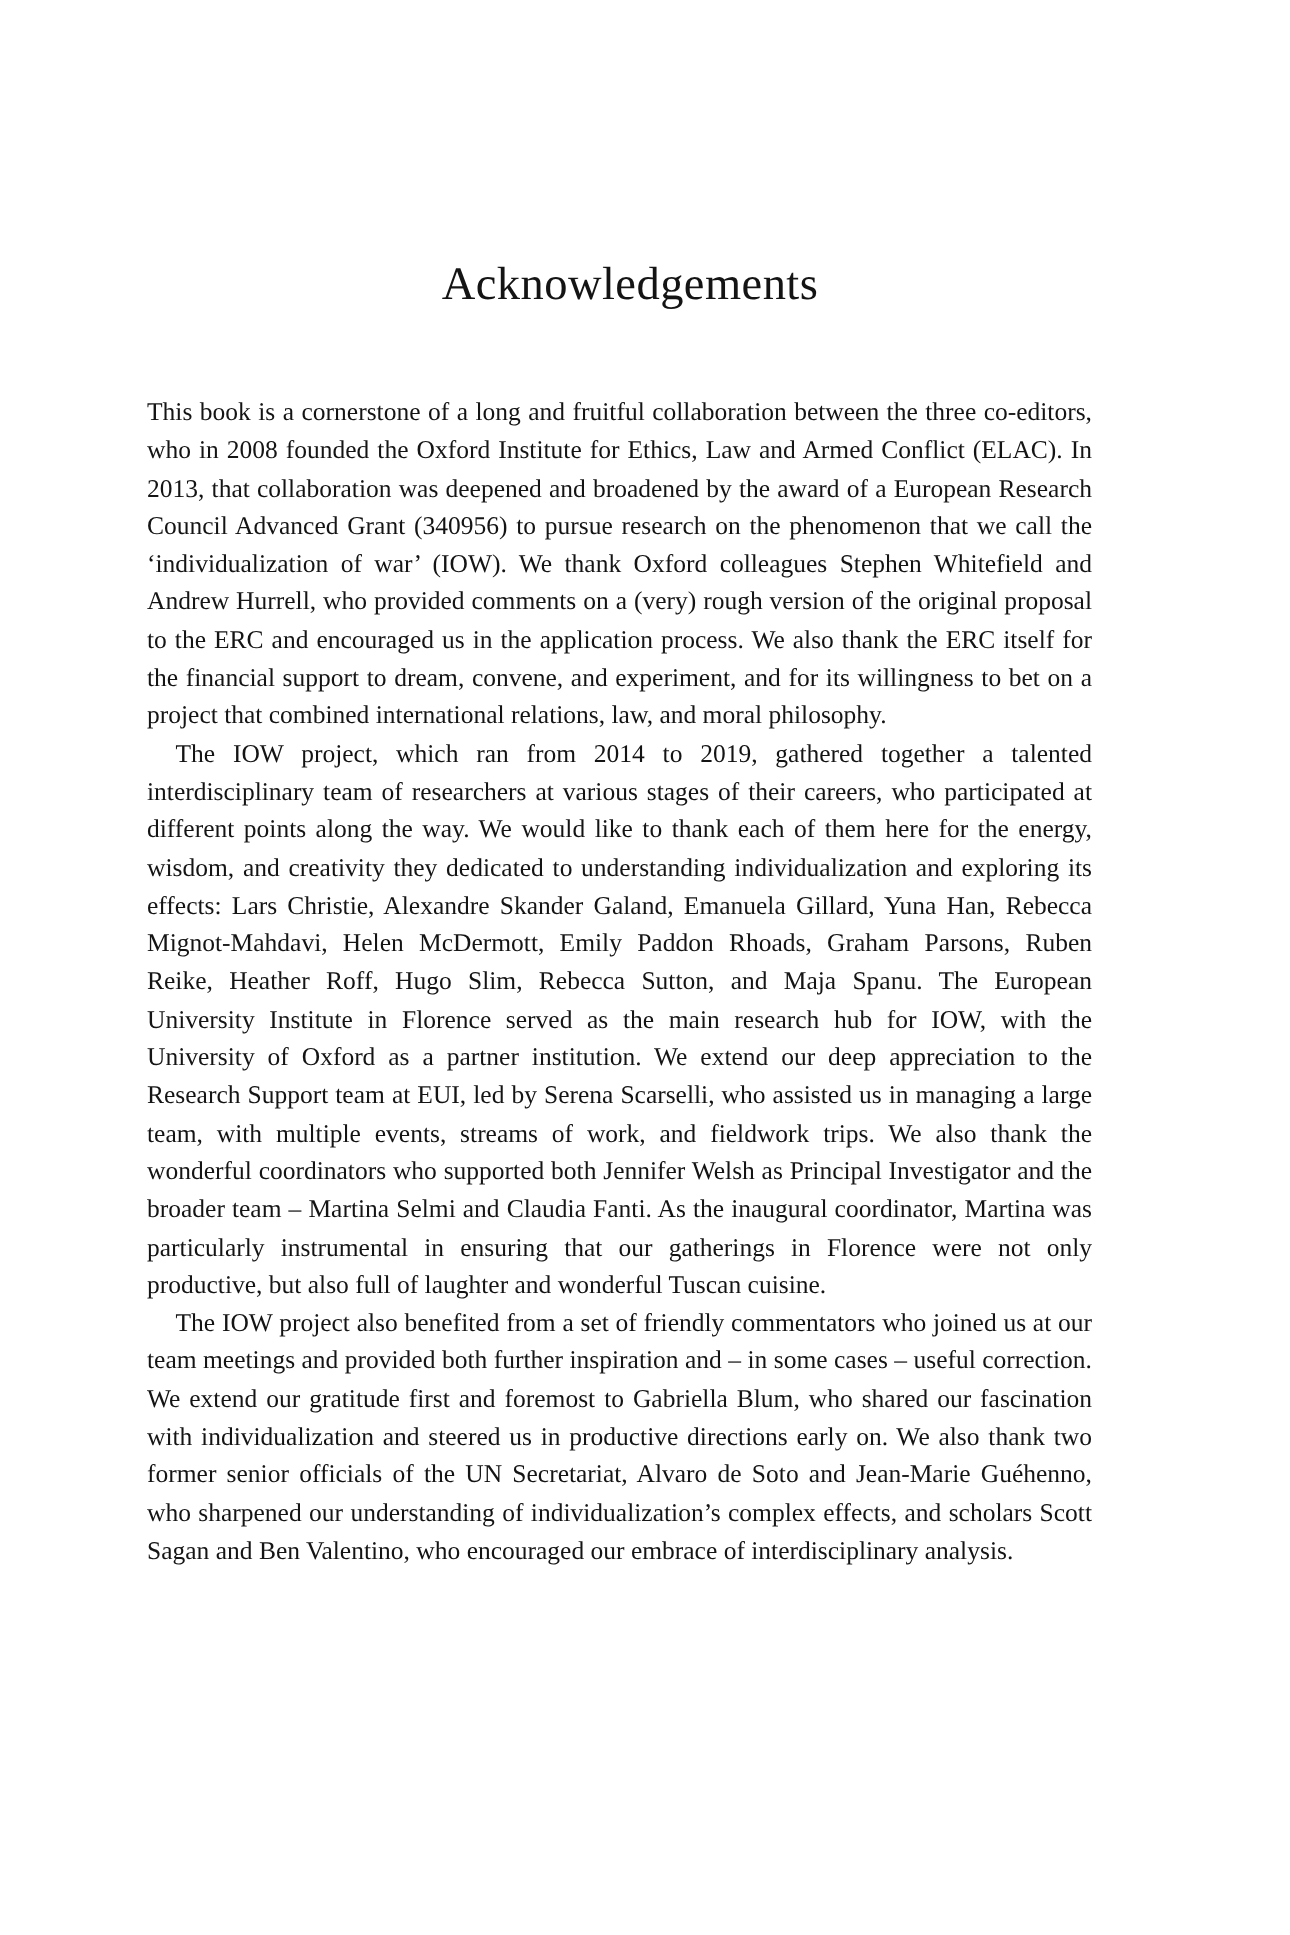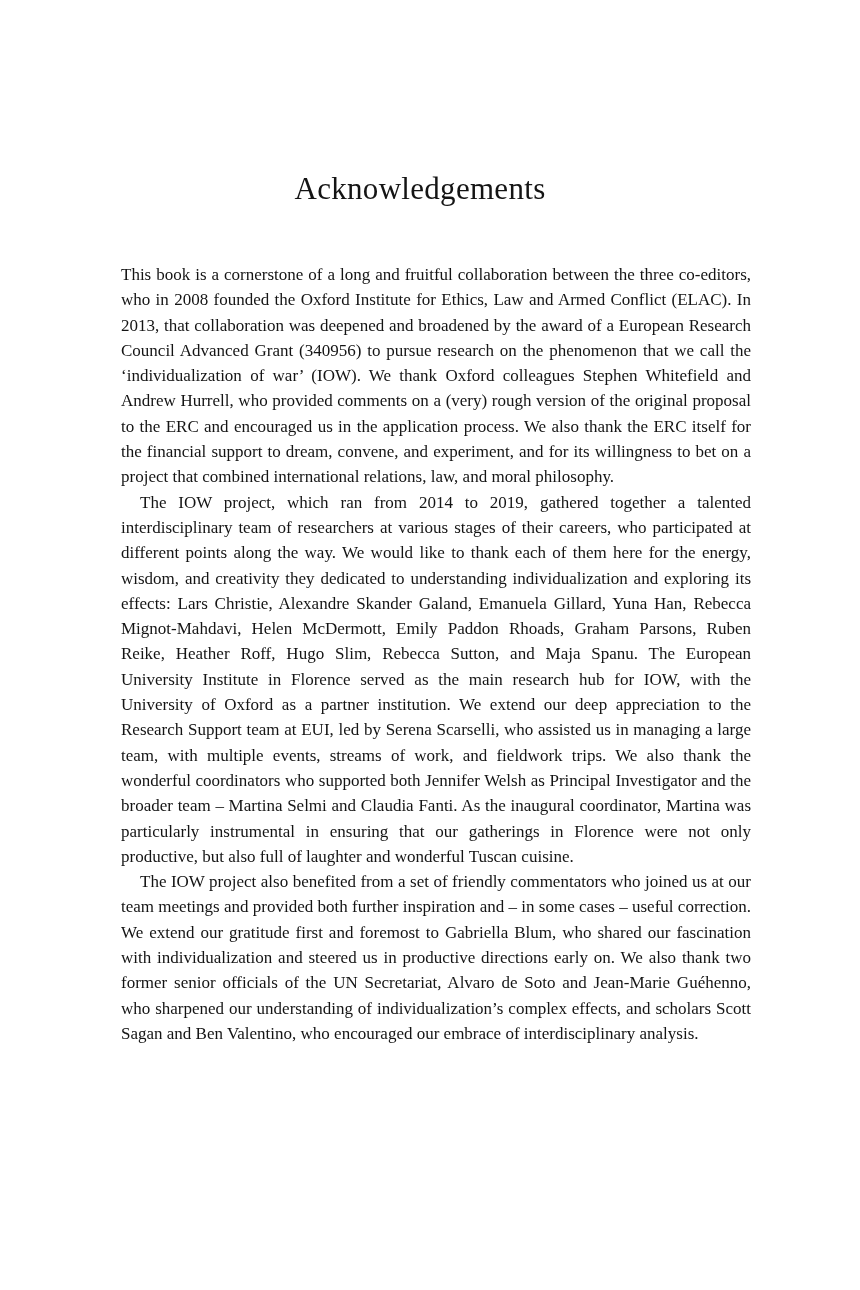--- a/index.html
+++ b/index.html
@@ -23,21 +23,21 @@
     width: 630px;
     text-align: center;
     font-size: 31px;
     font-weight: 400;
     letter-spacing: 0.3px;
     color: #141414;
   }
   .body-text {
     position: absolute;
     top: 262px;
-    left: 121px;
+    left: 98px;
     width: 630px;
     font-size: 17px;
     line-height: 25.3px;
     text-align: justify;
     hyphens: auto;
     -webkit-hyphens: auto;
     color: #141414;
   }
   .body-text p {
     margin: 0;

